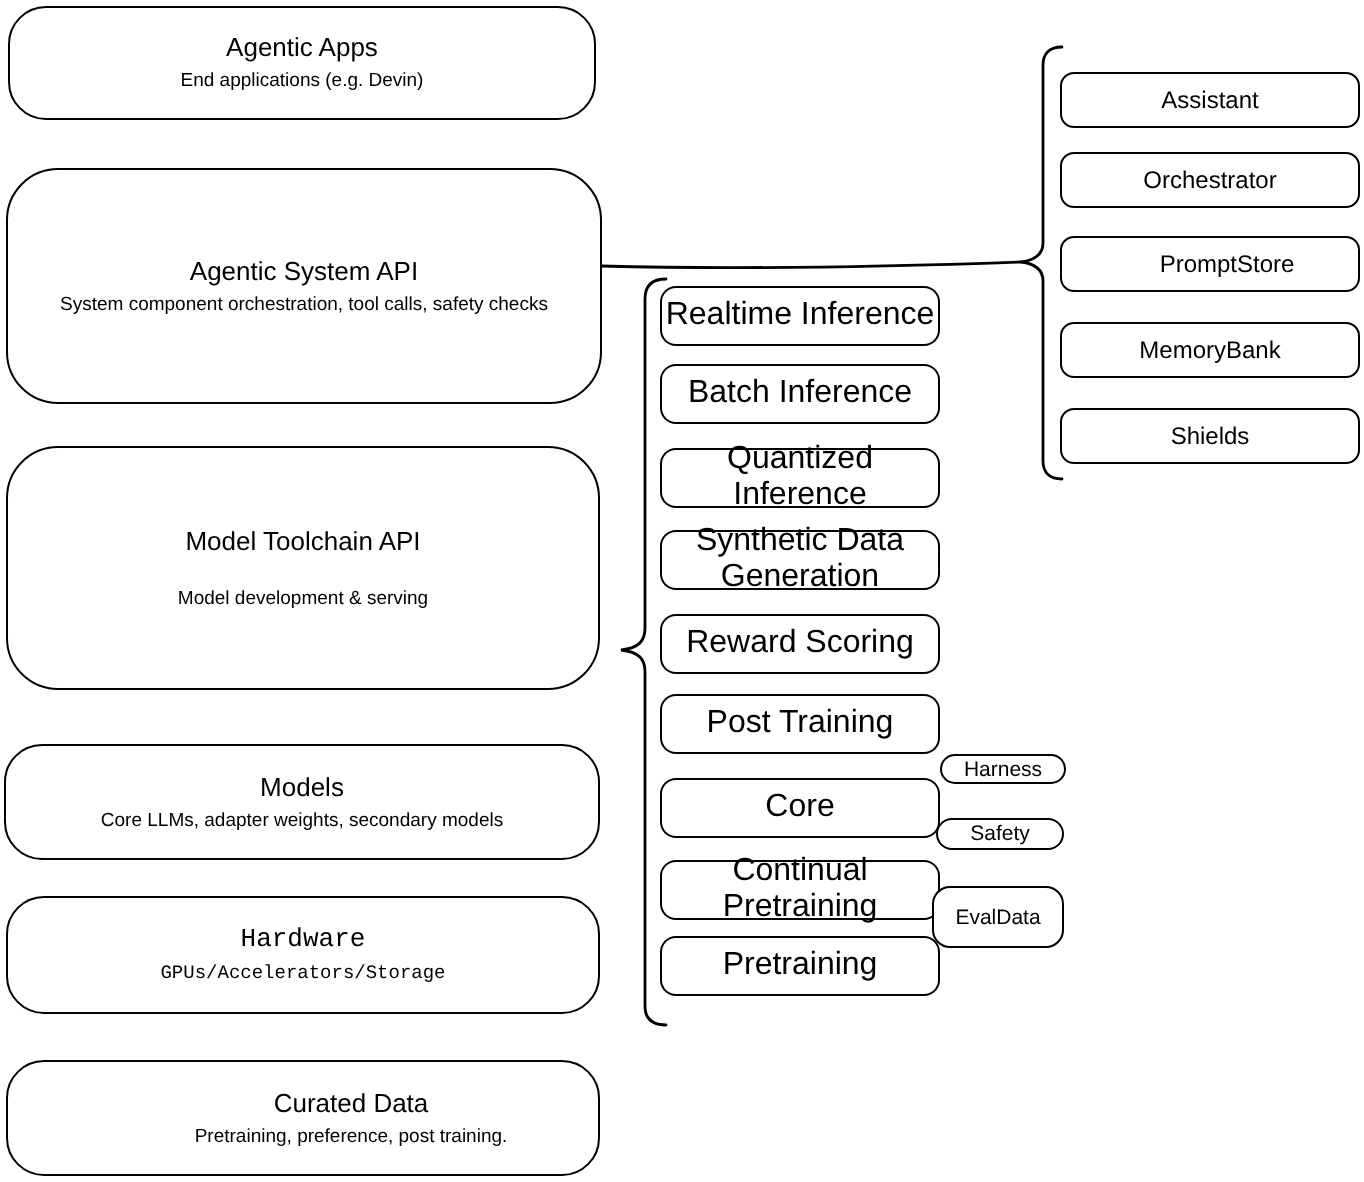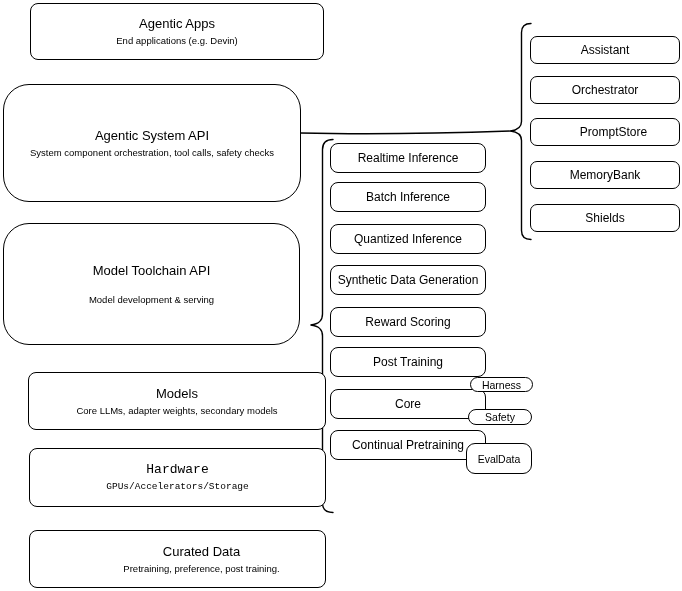--- a/index.html
+++ b/index.html
@@ -25,35 +25,35 @@
     border: 1.4px solid #000000;
     display: flex;
     flex-direction: column;
     align-items: center;
     justify-content: center;
     text-align: center;
     z-index: 1;
   }
   .box .title { font-size: 13px; line-height: 16px; }
   .box .sub   { font-size: 9.5px; line-height: 12px; margin-top: 3px; padding: 0 8px; }
-  .r-small { border-radius: 8px; margin-left: 26px; }
+  .r-small { border-radius: 19px; }
   .r-big   { border-radius: 26px; }
 
   
   .lb0 { left: 4px;  top: 3px;   width: 294px; height: 57px;  }
   .lb1 { left: 3px;  top: 84px;  width: 298px; height: 118px; }
   .lb2 { left: 3px;  top: 223px; width: 297px; height: 122px; gap: 12px; }
   .lb3 { left: 2px;  top: 372px; width: 298px; height: 58px;  }
   .lb4 { left: 3px;  top: 448px; width: 297px; height: 59px; font-family: Liberation Mono, monospace;  }
   .lb5 { left: 3px;  top: 530px; width: 297px; height: 58px; padding-left: 48px;  }
 
   
   .mid {
-    left: 330px; width: 156px; height: 30px;
-    border-radius: 8px; font-size: 12px;
+    left: 330px; width: 140px; height: 30px;
+    border-radius: 8px; font-size: 16px;
   }
   .mb0 { top: 143px; } .mb1 { top: 182px; } .mb2 { top: 224px; }
   .mb3 { top: 265px; } .mb4 { top: 307px; } .mb5 { top: 347px; }
   .mb6 { top: 389px; } .mb7 { top: 430px; } .mb8 { top: 468px; }
 
   
   .rgt {
     left: 530px; width: 150px; height: 28px;
     border-radius: 7px; font-size: 12px;
   }
@@ -119,20 +119,21 @@
   </div>
 
   <div class="box mid mb0">Realtime Inference</div>
   <div class="box mid mb1">Batch Inference</div>
   <div class="box mid mb2">Quantized Inference</div>
   <div class="box mid mb3">Synthetic Data Generation</div>
   <div class="box mid mb4">Reward Scoring</div>
   <div class="box mid mb5">Post Training</div>
   <div class="box mid mb6">Core</div>
   <div class="box mid mb7">Continual Pretraining</div>
+  <div class="box mid mb8">Pretraining</div>
 
   <div class="pill pl0">Harness</div>
   <div class="pill pl1">EvalData</div>
   <div class="pill pl2">Safety</div>
 
   <div class="box rgt rb0">Assistant</div>
   <div class="box rgt rb1">Orchestrator</div>
   <div class="box rgt rb2">PromptStore</div>
   <div class="box rgt rb3">MemoryBank</div>
   <div class="box rgt rb4">Shields</div>

